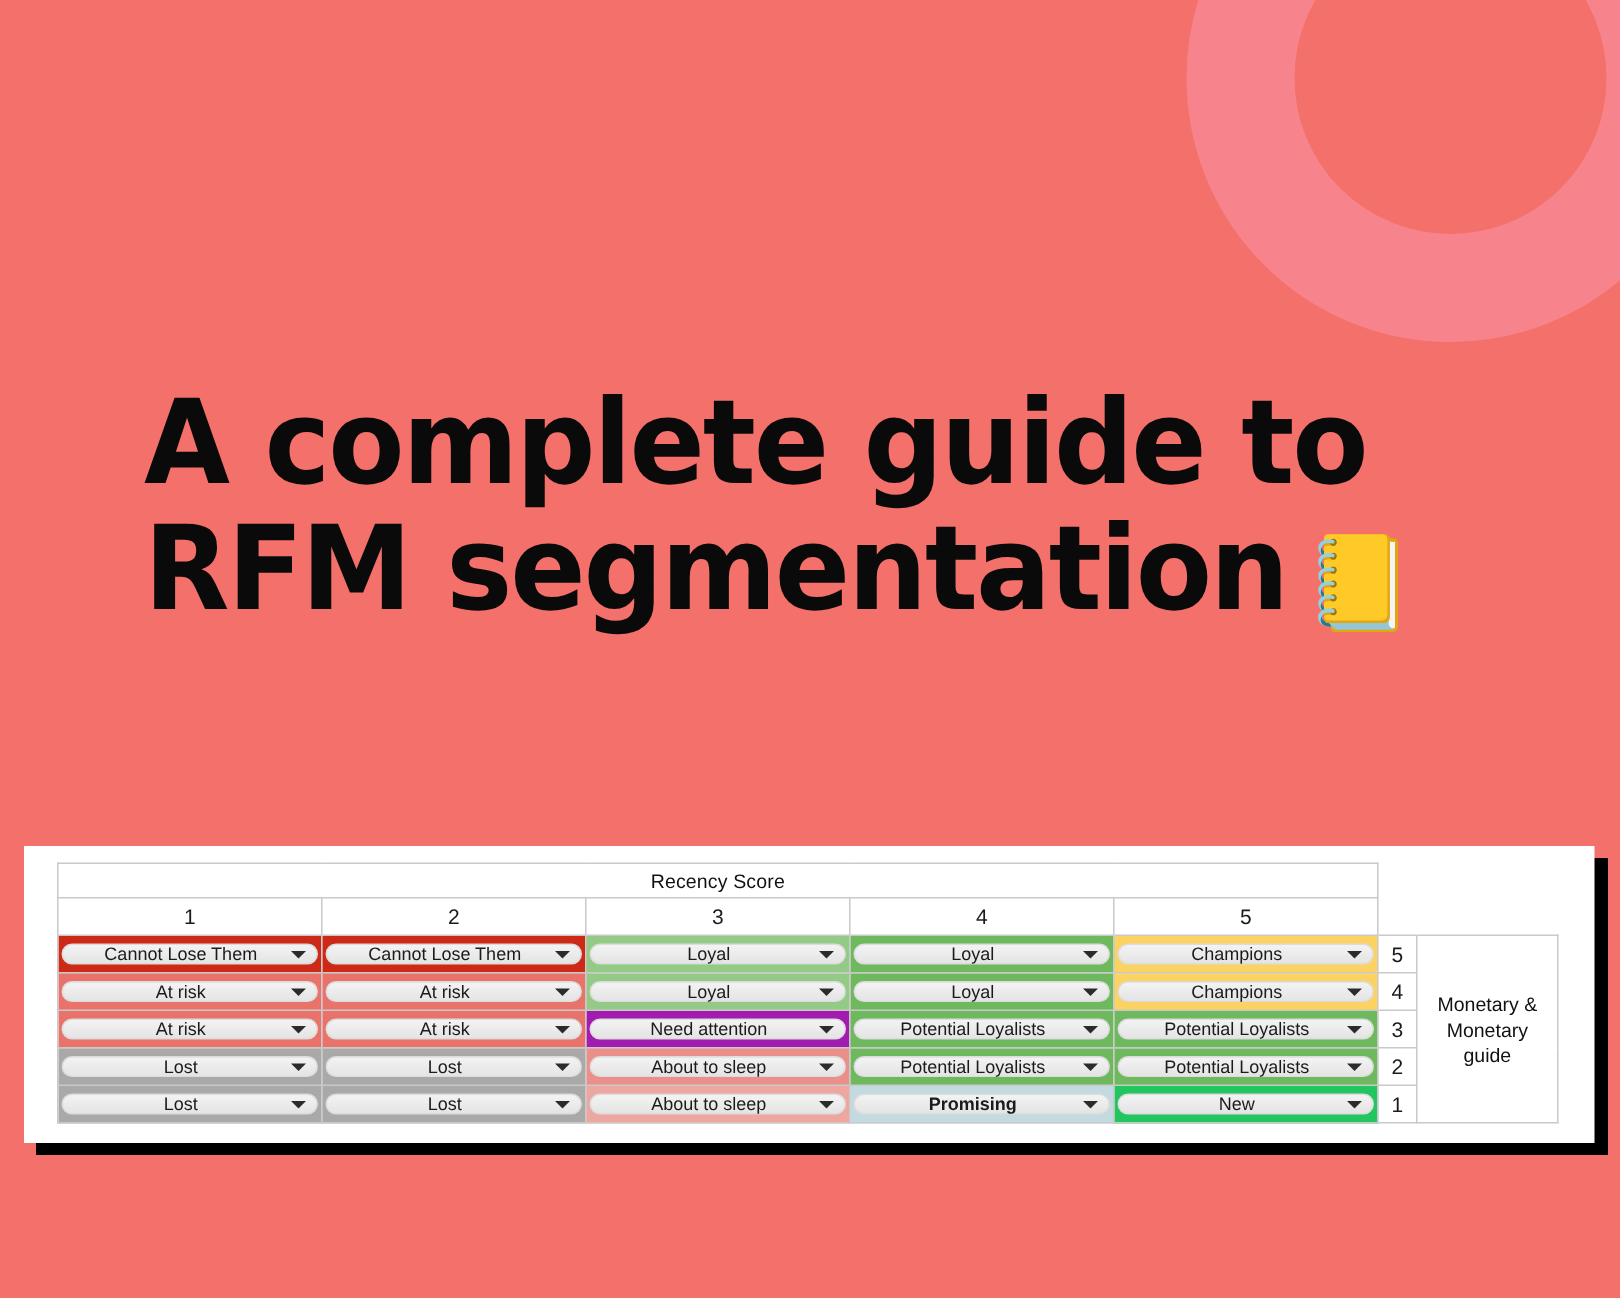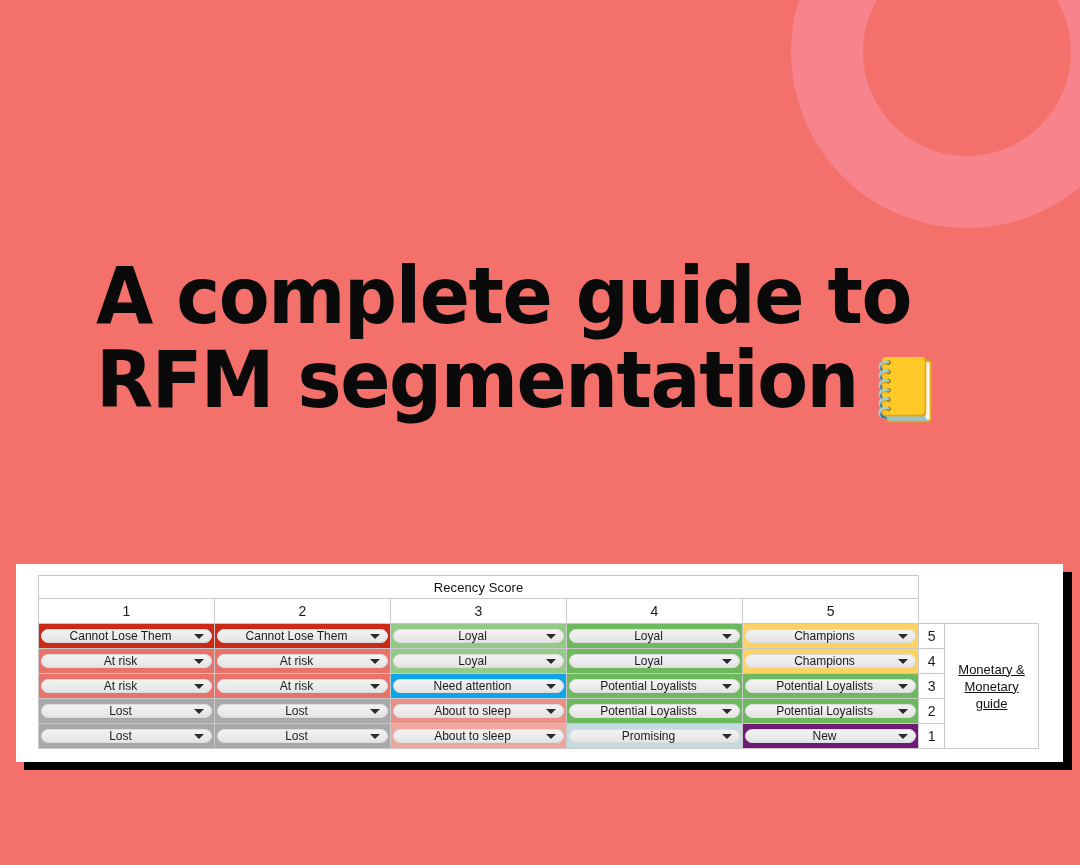--- a/index.html
+++ b/index.html
@@ -178,21 +178,20 @@
 
   .mf-label {
     width: 96px;
     text-align: center;
     font-size: 13px;
     font-weight: bold;
     color: #111;
     line-height: 17px;
     background: #ffffff;
     vertical-align: middle;
-    text-decoration: underline;
   }
   .mf-blank {
     background: #ffffff;
     border: none !important;
   }
 </style>
 </head>
 <body style="background: rgb(244, 112, 106);">
 
 <div id="bg-layer">
@@ -315,21 +314,21 @@
             <span class="chip-label">At risk</span>
             <span class="chip-caret"></span>
           </div>
         </td>
         <td class="cell" style="background: rgb(233, 114, 106);">
           <div class="chip">
             <span class="chip-label">At risk</span>
             <span class="chip-caret"></span>
           </div>
         </td>
-        <td class="cell" style="background: #0ea5e9;">
+        <td class="cell" style="background: #a21caf;">
           <div class="chip">
             <span class="chip-label">Need attention</span>
             <span class="chip-caret"></span>
           </div>
         </td>
         <td class="cell" style="background: rgb(110, 184, 94);">
           <div class="chip">
             <span class="chip-label">Potential Loyalists</span>
             <span class="chip-caret"></span>
           </div>
@@ -389,27 +388,27 @@
             <span class="chip-label">Lost</span>
             <span class="chip-caret"></span>
           </div>
         </td>
         <td class="cell" style="background: rgb(237, 166, 160);">
           <div class="chip">
             <span class="chip-label">About to sleep</span>
             <span class="chip-caret"></span>
           </div>
         </td>
-        <td class="cell" style="background: rgb(195, 219, 224);">
+        <td class="cell" style="background: rgb(195, 219, 224); font-weight: bold;">
           <div class="chip">
             <span class="chip-label">Promising</span>
             <span class="chip-caret"></span>
           </div>
         </td>
-        <td class="cell" style="background: #701a75;">
+        <td class="cell" style="background: #22c55e;">
           <div class="chip">
             <span class="chip-label">New</span>
             <span class="chip-caret"></span>
           </div>
         </td>
         <td class="score-cell">1</td>
       </tr>
     </tbody>
   </table>
 </div>

